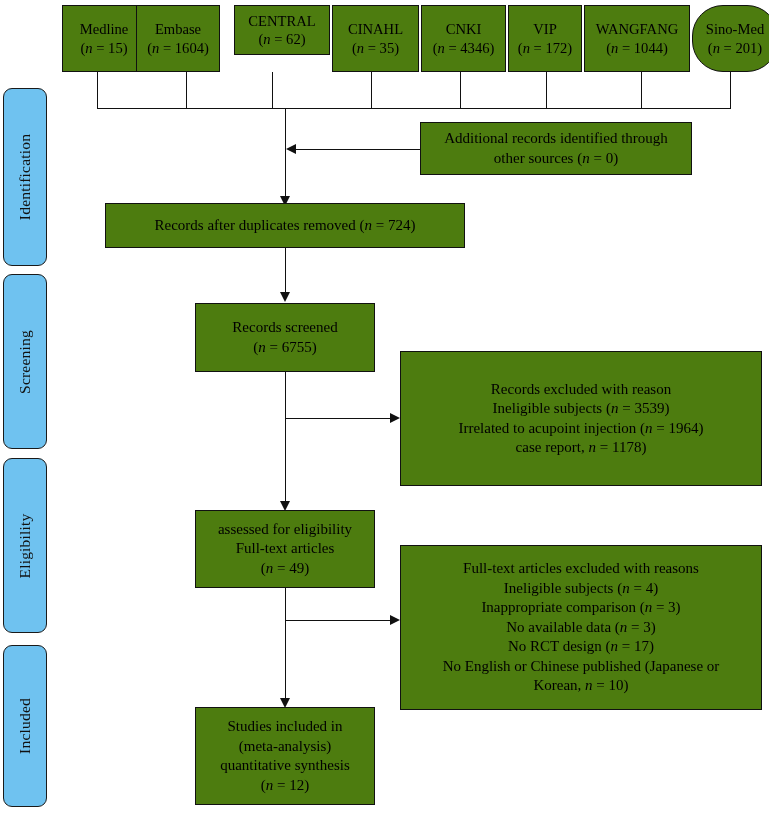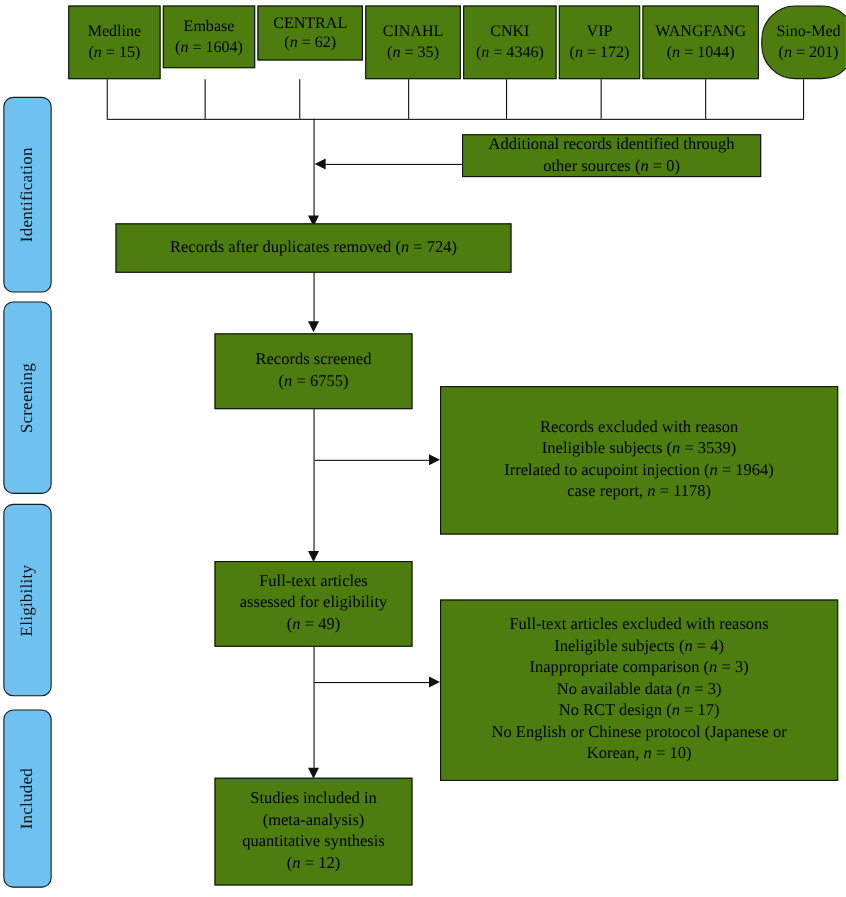--- a/index.html
+++ b/index.html
@@ -90,21 +90,21 @@
     <span>Included</span>
   </div>
 
   <div class="fbox dbbox" style="left:62px;top:5px;width:84px;height:67px;">
     <div class="inner">
       <div>Medline</div>
       <div>(<i class="nvar">n</i> = 15)</div>
     </div>
   </div>
 
-  <div class="fbox dbbox" style="left:148px;top:5px;width:84px;height:57px;">
+  <div class="fbox dbbox" style="left:136px;top:5px;width:84px;height:67px;">
     <div class="inner">
       <div>Embase</div>
       <div>(<i class="nvar">n</i> = 1604)</div>
     </div>
   </div>
 
   <div class="fbox dbbox" style="left:234px;top:5px;width:96px;height:50px;">
     <div class="inner">
       <div>CENTRAL</div>
       <div>(<i class="nvar">n</i> = 62)</div>
@@ -153,21 +153,21 @@
   <div class="vline" style="left:460px;top:72px;height:36px;"></div>
   <div class="vline" style="left:546px;top:72px;height:36px;"></div>
   <div class="vline" style="left:641px;top:72px;height:36px;"></div>
   <div class="vline" style="left:730px;top:72px;height:36px;"></div>
 
   <div class="hline" style="left:97px;top:108px;width:634px;"></div>
 
   <div class="vline" style="left:285px;top:108px;height:95px;"></div>
   <div class="arrow-down" style="left:280px;top:196px;"></div>
 
-  <div class="fbox" style="left:420px;top:122px;width:272px;height:39px;">
+  <div class="fbox" style="left:420px;top:122px;width:272px;height:53px;">
     <div class="inner">
       <div>Additional records identified through</div>
       <div>other sources (<i class="nvar">n</i> = 0)</div>
     </div>
   </div>
 
   <div class="hline" style="left:295px;top:149px;width:125px;"></div>
   <div class="arrow-left" style="left:286px;top:143.5px;"></div>
 
   <div class="fbox" style="left:105px;top:203px;width:360px;height:45px;">
@@ -196,40 +196,40 @@
     <div class="inner">
       <div>Records excluded with reason</div>
       <div>Ineligible subjects (<i class="nvar">n</i> = 3539)</div>
       <div>Irrelated to acupoint injection (<i class="nvar">n</i> = 1964)</div>
       <div>case report, <i class="nvar">n</i> = 1178)</div>
     </div>
   </div>
 
   <div class="fbox" style="left:195px;top:510px;width:180px;height:78px;">
     <div class="inner">
+      <div>assessed for eligibility</div>
       <div>Full-text articles</div>
-      <div>assessed for eligibility</div>
       <div>(<i class="nvar">n</i> = 49)</div>
     </div>
   </div>
 
   <div class="vline" style="left:285px;top:588px;height:111px;"></div>
   <div class="arrow-down" style="left:280px;top:698px;"></div>
 
   <div class="hline" style="left:286px;top:620px;width:105px;"></div>
   <div class="arrow-right" style="left:390px;top:614.5px;"></div>
 
   <div class="fbox" style="left:400px;top:545px;width:362px;height:165px;">
     <div class="inner">
       <div>Full-text articles excluded with reasons</div>
       <div>Ineligible subjects (<i class="nvar">n</i> = 4)</div>
       <div>Inappropriate comparison (<i class="nvar">n</i> = 3)</div>
       <div>No available data (<i class="nvar">n</i> = 3)</div>
       <div>No RCT design (<i class="nvar">n</i> = 17)</div>
-      <div>No English or Chinese protocol (Japanese or</div>
+      <div>No English or Chinese published (Japanese or</div>
       <div>Korean, <i class="nvar">n</i> = 10)</div>
     </div>
   </div>
 
   <div class="fbox" style="left:195px;top:707px;width:180px;height:98px;">
     <div class="inner">
       <div>Studies included in</div>
       <div>(meta-analysis)</div>
       <div>quantitative synthesis</div>
       <div>(<i class="nvar">n</i> = 12)</div>

